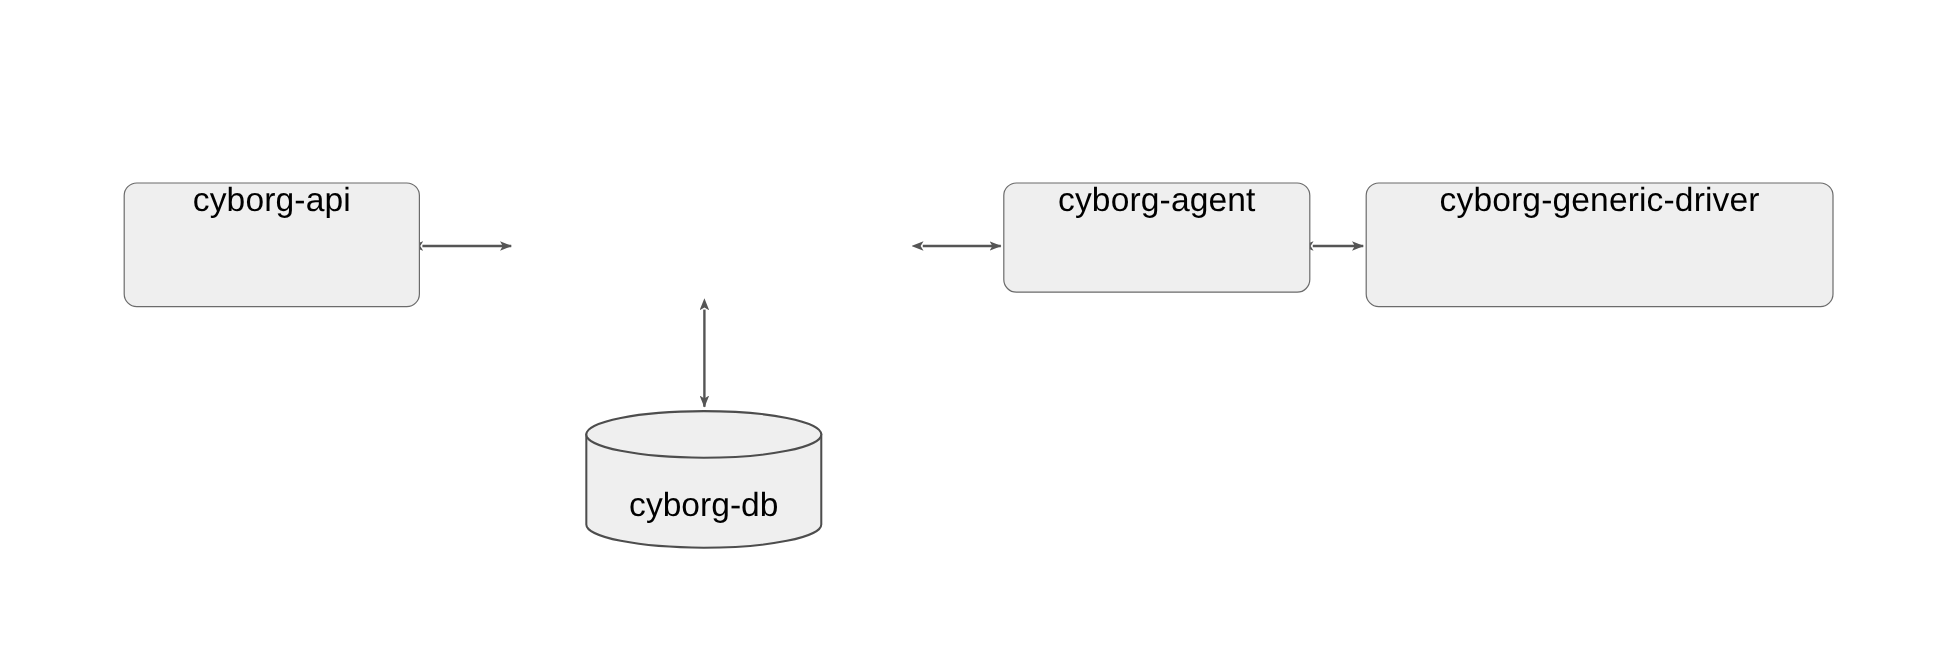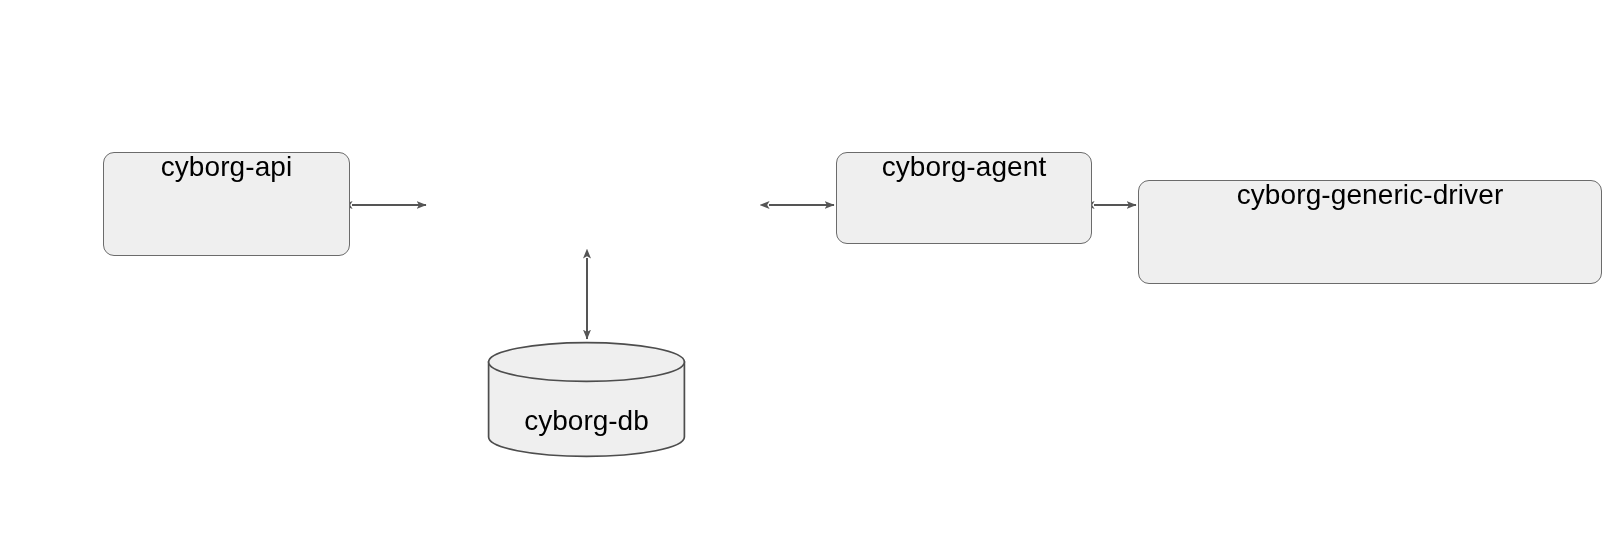--- a/index.html
+++ b/index.html
@@ -85,21 +85,21 @@
 
   <div class="node-box" style="left:103px; top:152px; width:247px; height:104px;">
     <span class="node-label">cyborg-api</span>
   </div>
 
 
   <div class="node-box" style="left:836px; top:152px; width:256px; height:92px;">
     <span class="node-label">cyborg-agent</span>
   </div>
 
-  <div class="node-box" style="left:1138px; top:152px; width:464px; height:104px;margin-top:28px;">
+  <div class="node-box" style="left:1138px; top:152px; width:390px; height:104px;">
     <span class="node-label">cyborg-generic-driver</span>
   </div>
 
   <div class="db-node" style="left:487px; top:341px; width:199px; height:117px;">
     <svg width="199" height="117" viewBox="0 0 199 117" xmlns="http://www.w3.org/2000/svg">
       <path d="M1.6,21 L1.6,96 A97.9,19.4 0 0 0 197.4,96 L197.4,21 Z" fill="#efefef" stroke="#4d4d4d" stroke-width="1.7"></path>
       <ellipse cx="99.5" cy="21" rx="97.9" ry="19.4" fill="#efefef" stroke="#4d4d4d" stroke-width="1.7"></ellipse>
     </svg>
     <span class="db-label" style="top:64px;">cyborg-db</span>
   </div>

